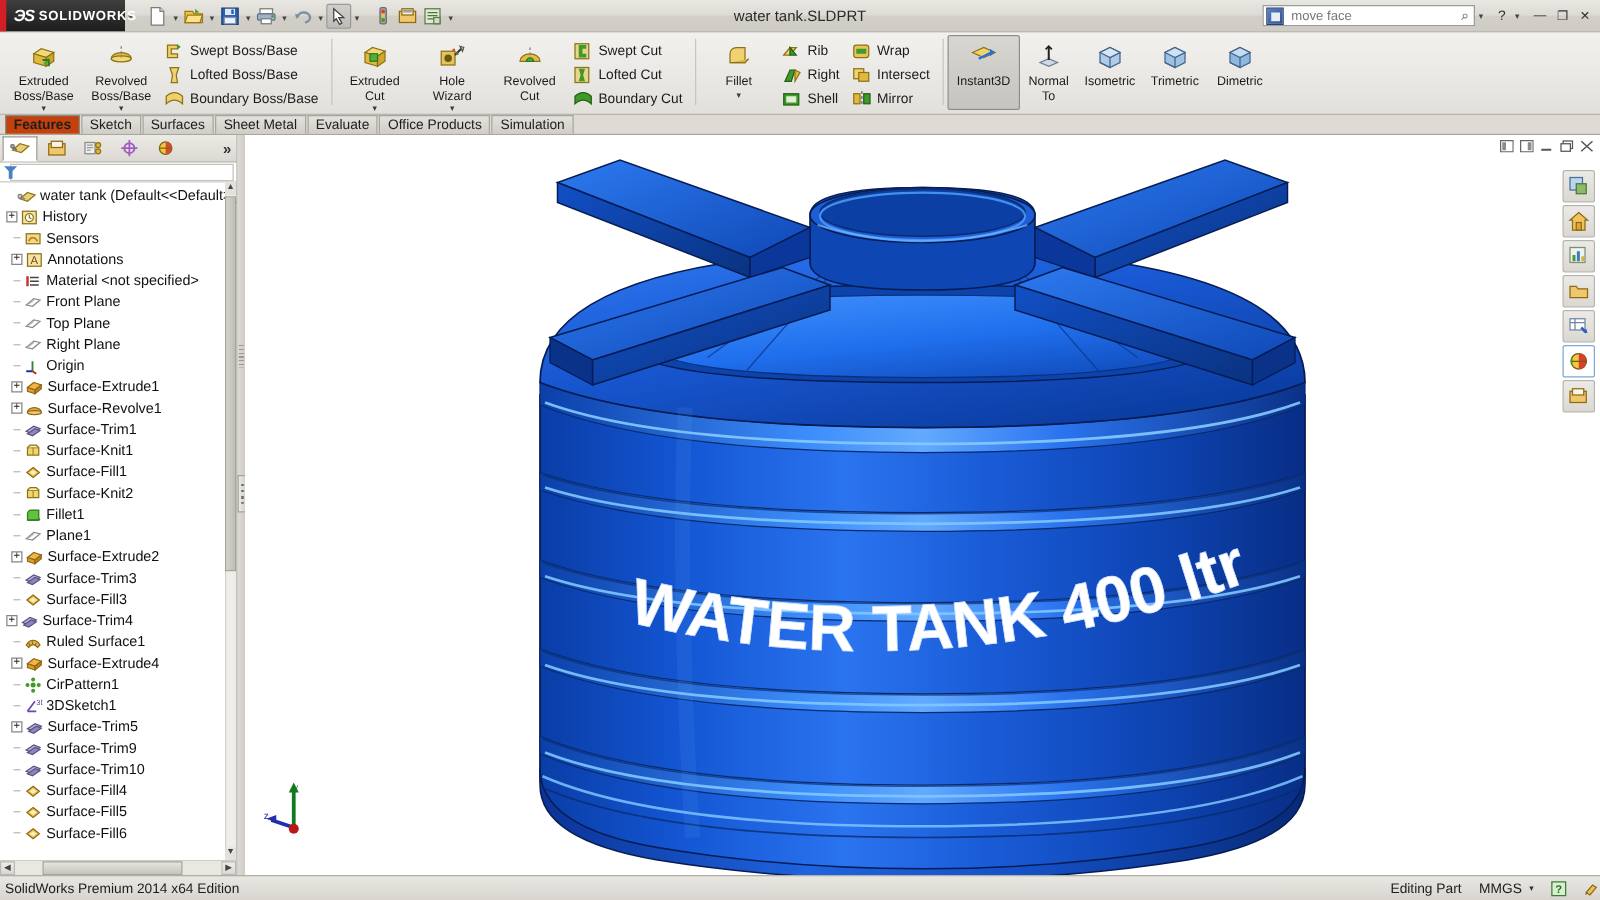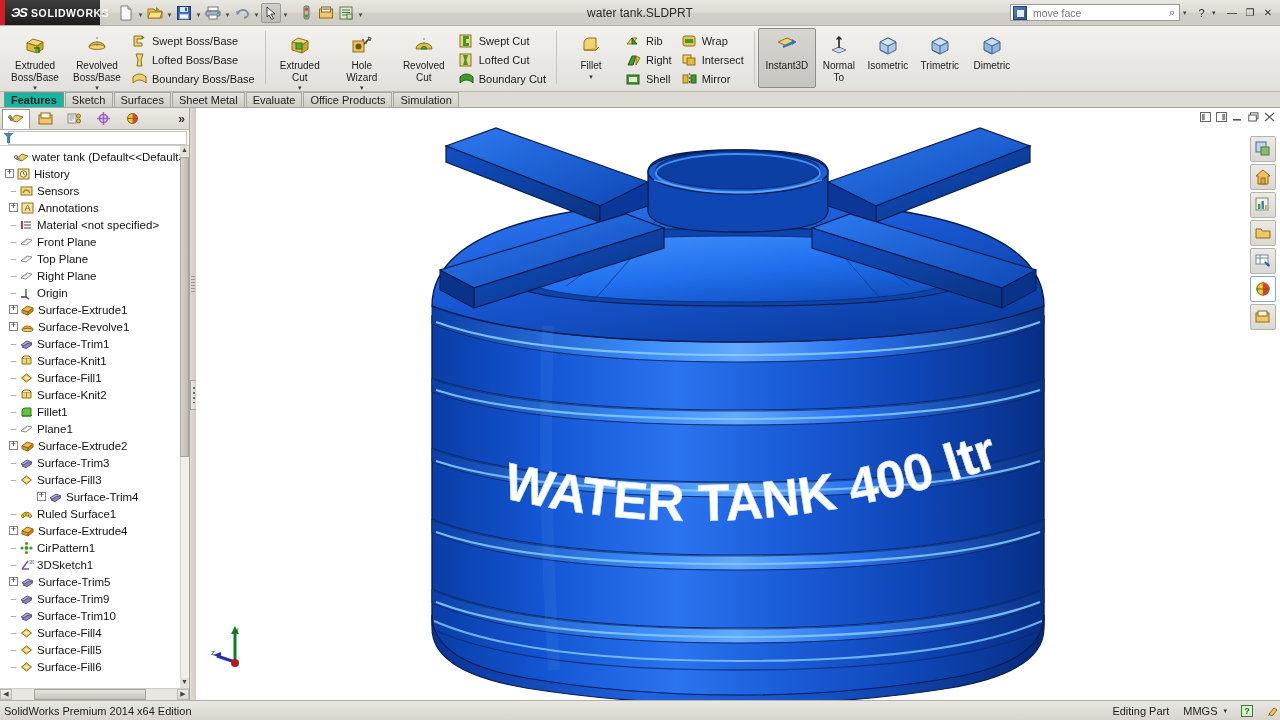--- a/index.html
+++ b/index.html
@@ -75,21 +75,21 @@
   .sm-lbl{font-size:11px;color:#1b1b1b;white-space:nowrap;}
 
   
   .cmdtabs{height:16px;background:#dedbd5;display:flex;align-items:flex-end;padding-left:4px;flex:none;
           border-bottom:1px solid #a9a69f;}
   .ctab{
     height:15px;line-height:14px;padding:0 6px;font-size:11px;color:#1d1d1d;
     background:linear-gradient(to bottom,#e4e2dd,#cfcdc6);
     border:1px solid #a9a69f;border-bottom:none;margin-right:1px;
   }
-  .ctab.sel{ background:#14b8a6; font-weight:bold; border-color:#8c8a84; position:relative; z-index:3;}
+  .ctab.sel{ background:#c2410c; font-weight:bold; border-color:#8c8a84; position:relative; z-index:3;}
 
   
   .bodyrow{ flex:1; display:flex; min-height:0; position:relative; background:#d6d3ce;}
 
   
   .fm{ width:190px; background:#fff; display:flex;flex-direction:column; border-right:1px solid #a9a69f; position:relative;}
   .fm-tabs{height:22px;background:linear-gradient(to bottom,#eceae5,#dcd9d3);display:flex;align-items:center;
            padding:0 2px;border-bottom:1px solid #b3b0a9; position:relative;}
   .fm-tab{width:28px;height:20px;margin-right:1px;display:flex;align-items:center;justify-content:center;
           border:1px solid transparent; position:relative;}
@@ -735,21 +735,21 @@
             <span class="tlabel">Surface-Trim3</span>
           </div>
           <div class="trow" style="padding-left: 8px;">
             <span class="tdash">–</span>
             <span class="ticon"><svg width="15" height="14" viewBox="0 0 15 14">
                 <path d="M7.5 3l5 4-5 4-5-4z" fill="#f0c24e" stroke="#8d6a14"></path>
                 <path d="M7.5 5l3 2-3 2-3-2z" fill="#fbeec0"></path>
               </svg></span>
             <span class="tlabel">Surface-Fill3</span>
           </div>
-          <div class="trow" style="padding-left: 4px; margin-left: 32px;">
+          <div class="trow" style="padding-left: 4px;">
             <span class="tplus has"></span>
             <span class="ticon"><svg width="15" height="14" viewBox="0 0 15 14">
                 <path d="M2 8l6-4 5 2-6 4z" fill="#bcb2e0" stroke="#5c5283"></path>
                 <path d="M3 10l6-4 4 1.6-6 4z" fill="#8f84bd" stroke="#5c5283"></path>
               </svg></span>
             <span class="tlabel">Surface-Trim4</span>
           </div>
           <div class="trow" style="padding-left: 8px;">
             <span class="tdash">–</span>
             <span class="ticon"><svg width="15" height="14" viewBox="0 0 15 14">

